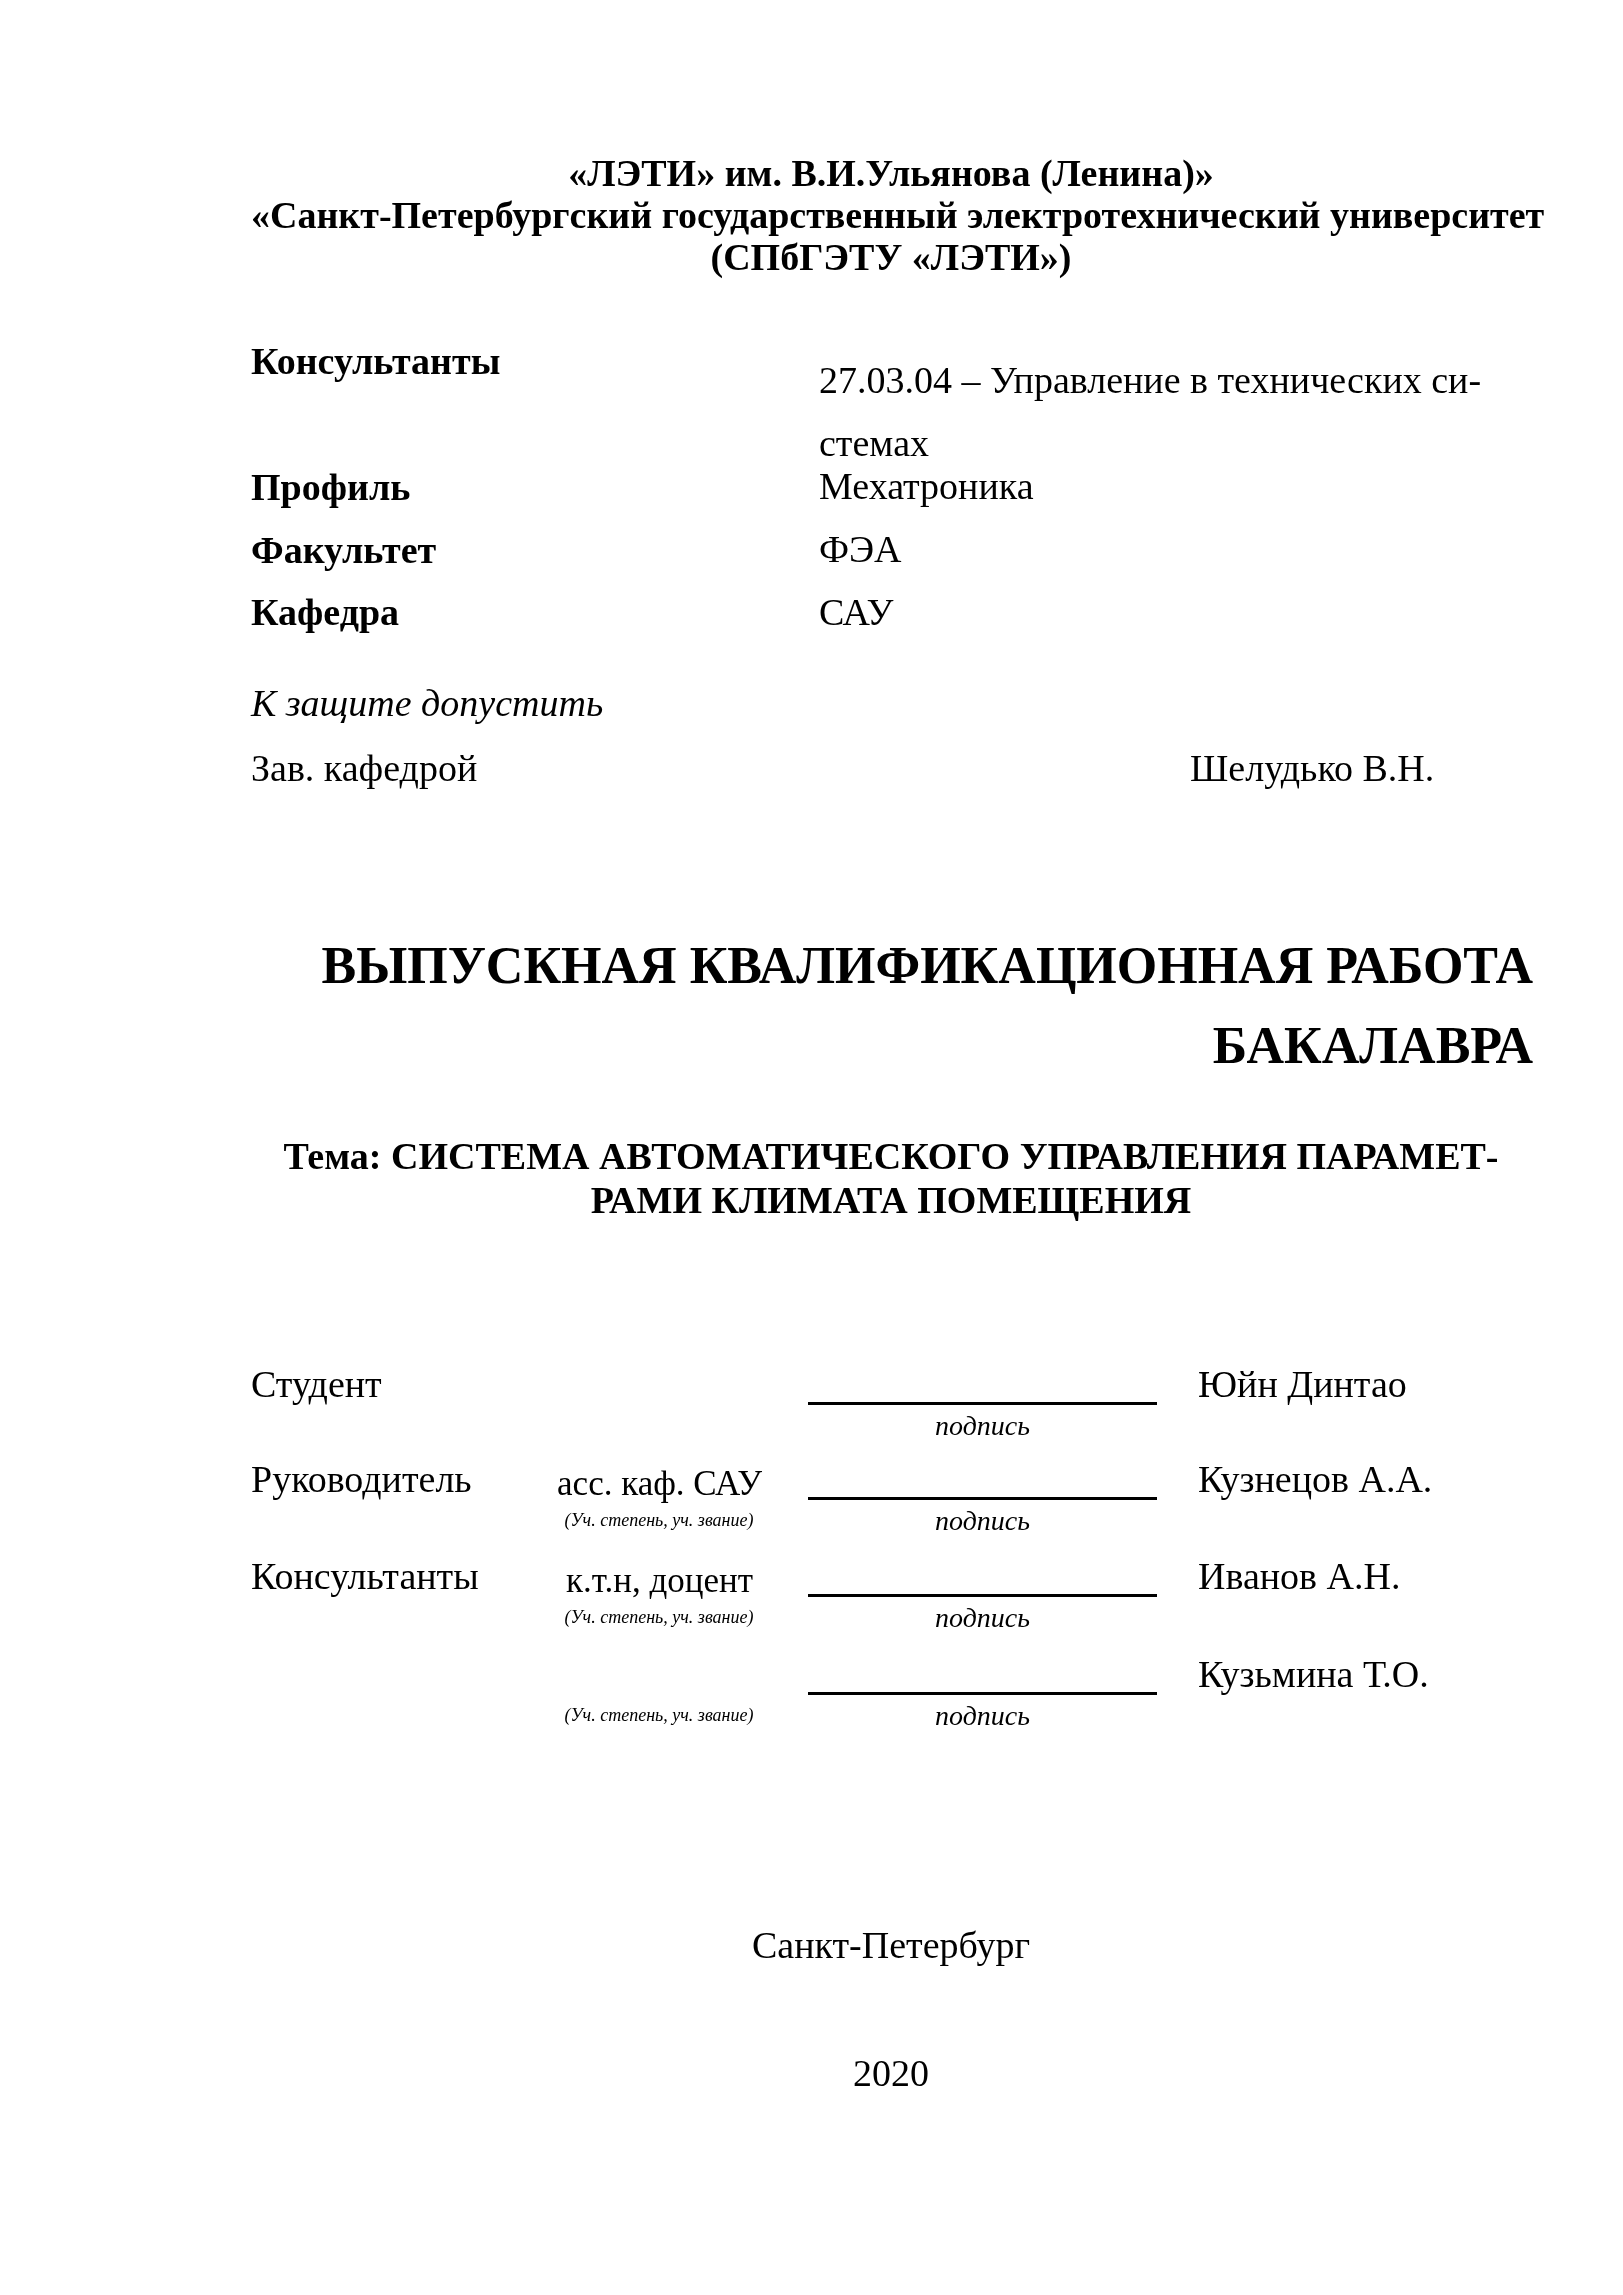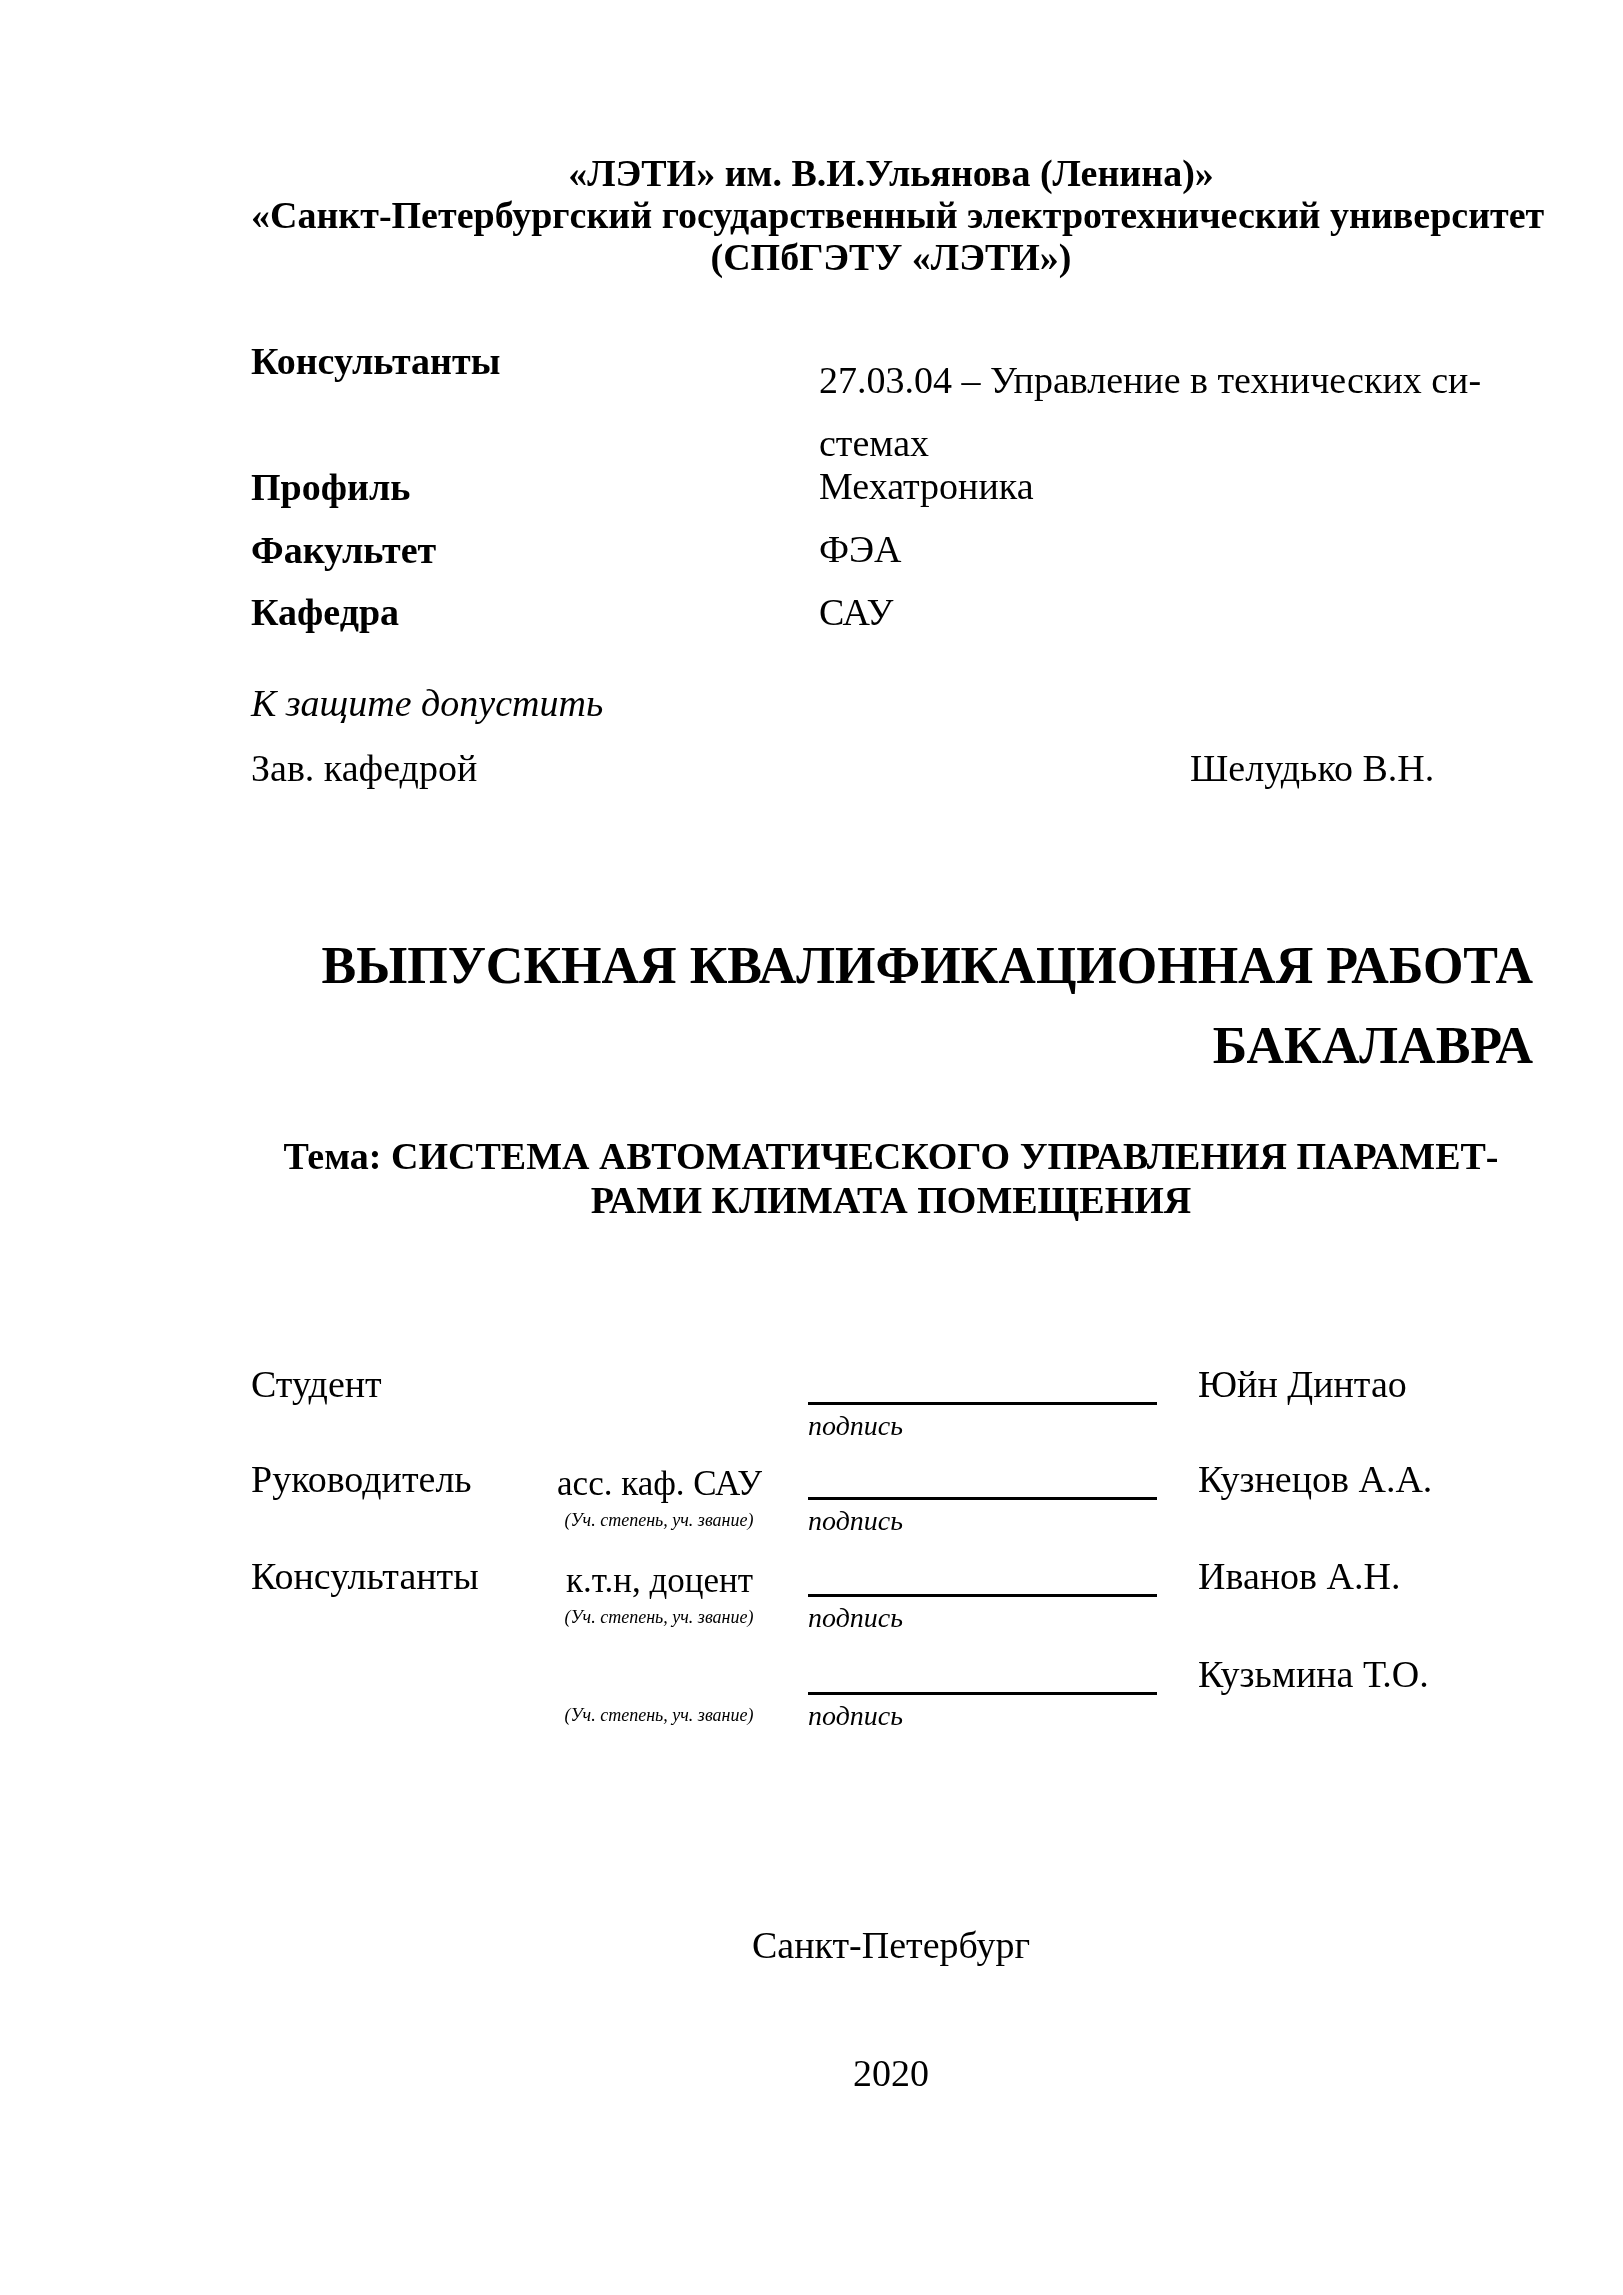--- a/index.html
+++ b/index.html
@@ -108,20 +108,21 @@
   .sig-caption {
     left: 259px; top: 57px; width: 298px;
     text-align: center;
     font-style: italic;
     font-size: 18px;
     line-height: 30px;
     white-space: nowrap;
   }
   .sig-sign-caption {
     left: 557px; top: 57px; width: 349px;
+    text-align: center;
     font-style: italic;
     font-size: 28px;
     line-height: 31px;
     white-space: nowrap;
   }
   .sig-name {
     left: 947px; top: 11px;
     font-size: 38px;
     line-height: 41px;
     white-space: nowrap;

